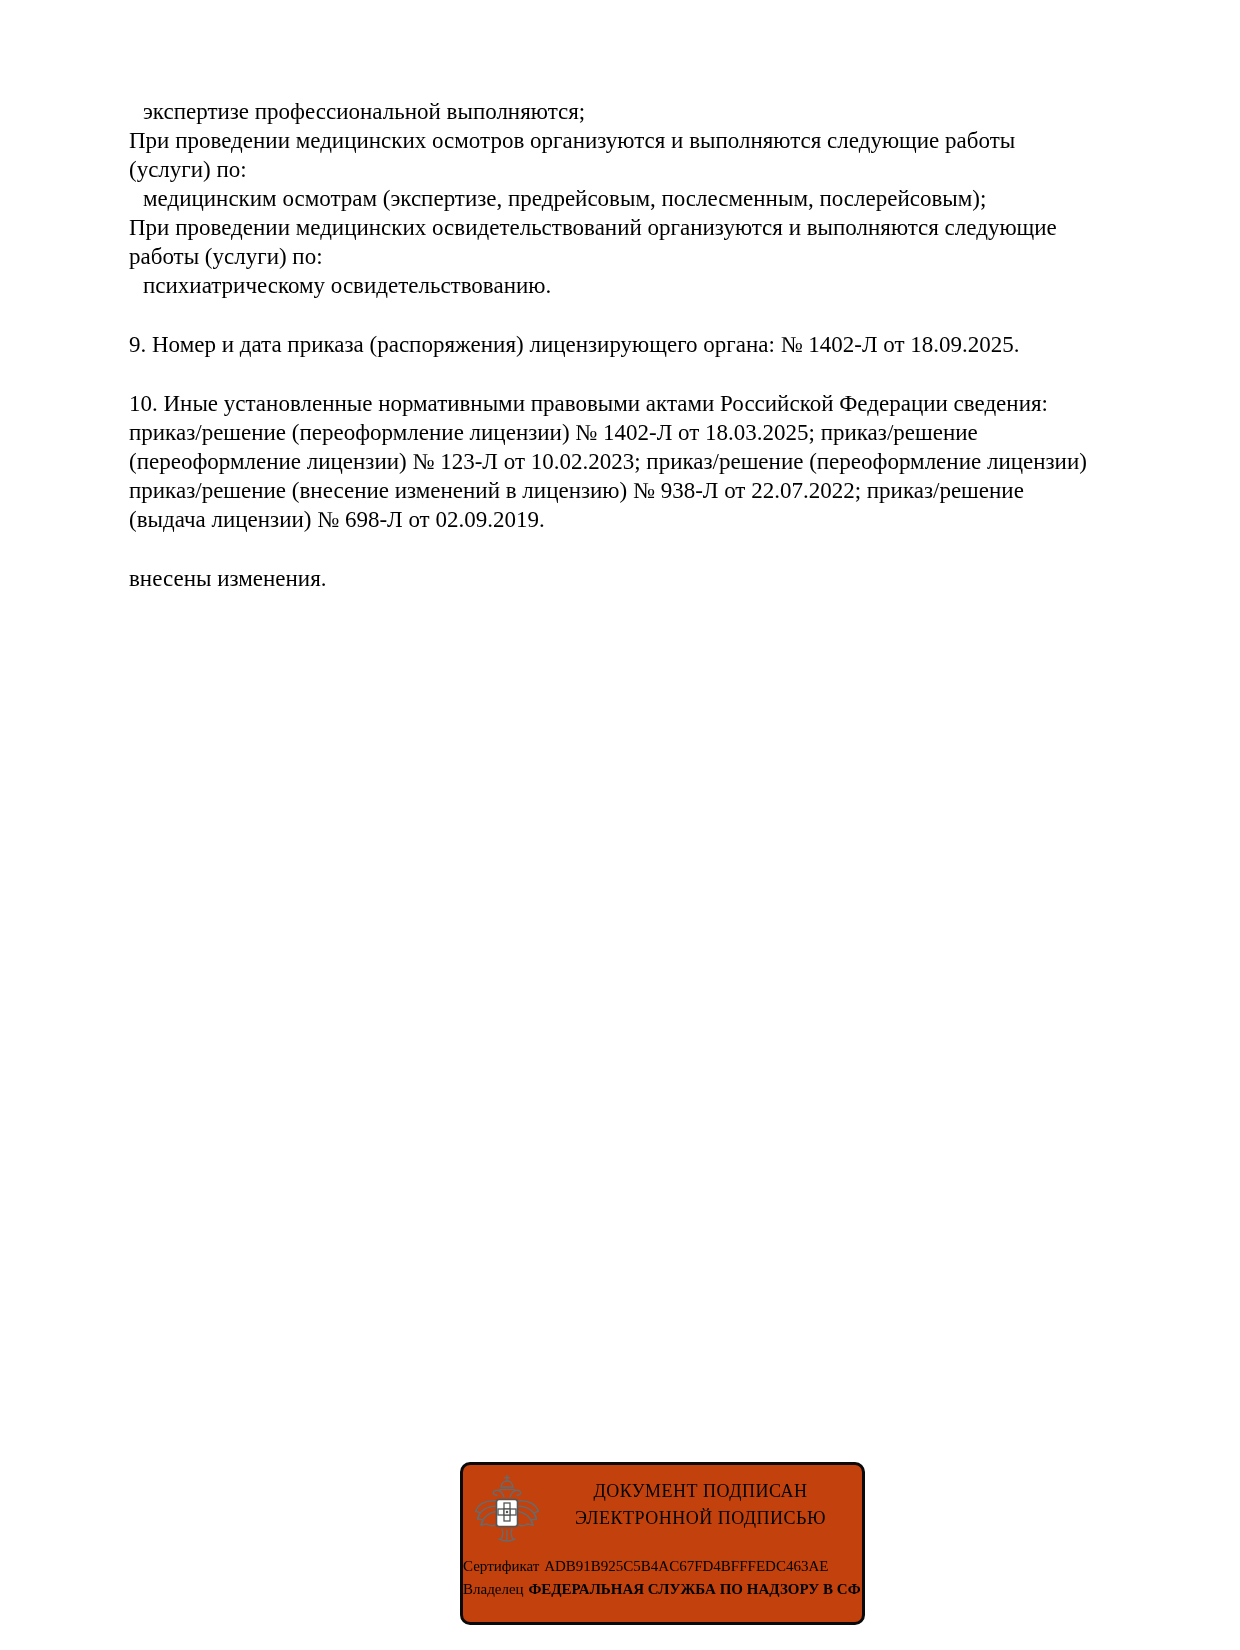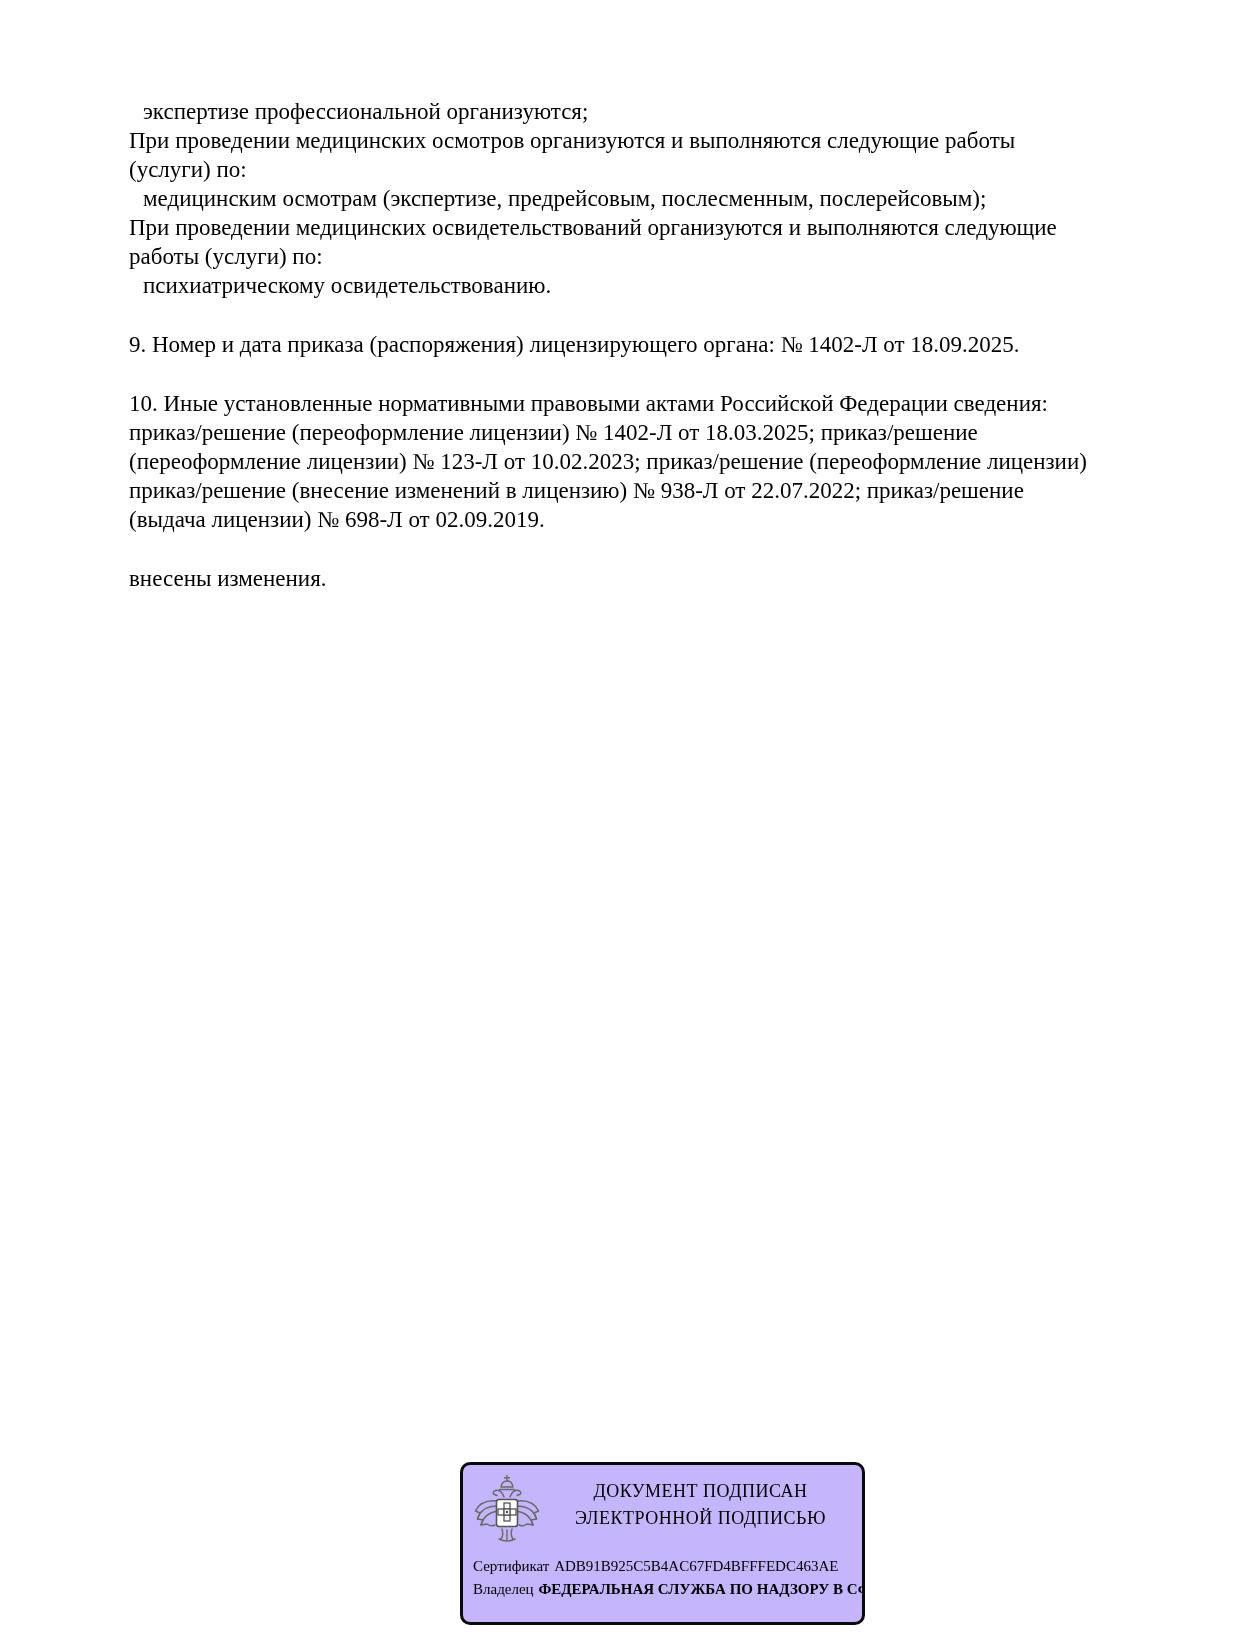--- a/index.html
+++ b/index.html
@@ -29,21 +29,21 @@
   
   .stamp {
     position: absolute;
     left: 460px;
     top: 1462px;
     width: 405px;
     height: 163px;
     box-sizing: border-box;
     border: 3px solid #0a0a0a;
     border-radius: 10px;
-    background: #c4b5fd;
+    background: #c2410c;
     overflow: hidden;
   }
   .stamp-top {
     display: flex;
     align-items: flex-start;
   }
   .emblem {
     flex: none;
     width: 72px;
     height: 72px;
@@ -51,35 +51,35 @@
   }
   .stamp-title {
     flex: 1;
     text-align: center;
     padding: 13px 8px 0 4px;
     font-size: 18px;
     line-height: 27px;
     letter-spacing: 0.5px;
   }
   .stamp-details {
-    margin: 10px 0 0 10px;
+    margin: 10px 0 0 0;
     font-size: 15px;
     line-height: 23px;
   }
   .detail-line { white-space: nowrap; }
   .detail-label { margin-right: 0.32em; }
   .owner-value { font-weight: bold; }
 </style>
 </head>
 <body>
 
 <div class="doc-text">
 
   <div class="para">
-    <div class="line indent">экспертизе профессиональной организуются;</div>
+    <div class="line indent">экспертизе профессиональной выполняются;</div>
     <div class="line">При проведении медицинских осмотров организуются и выполняются следующие работы</div>
     <div class="line">(услуги) по:</div>
     <div class="line indent">медицинским осмотрам (экспертизе, предрейсовым, послесменным, послерейсовым);</div>
     <div class="line">При проведении медицинских освидетельствований организуются и выполняются следующие</div>
     <div class="line">работы (услуги) по:</div>
     <div class="line indent">психиатрическому освидетельствованию.</div>
   </div>
 
   <div class="para">
     <div class="line">9. Номер и дата приказа (распоряжения) лицензирующего органа: № 1402-Л от 18.09.2025.</div>

